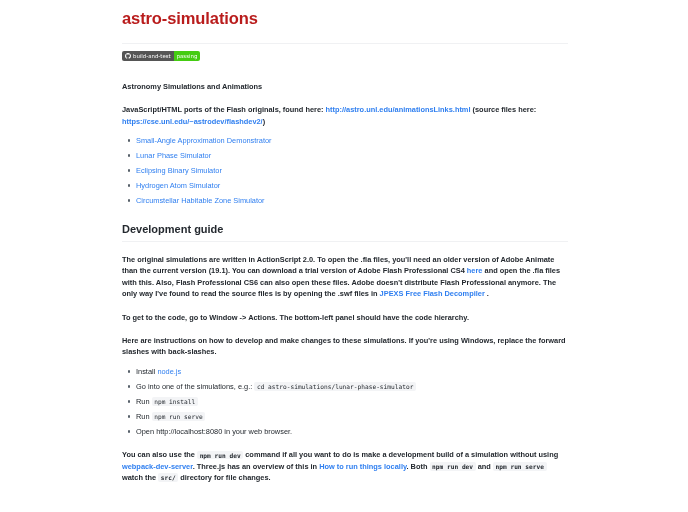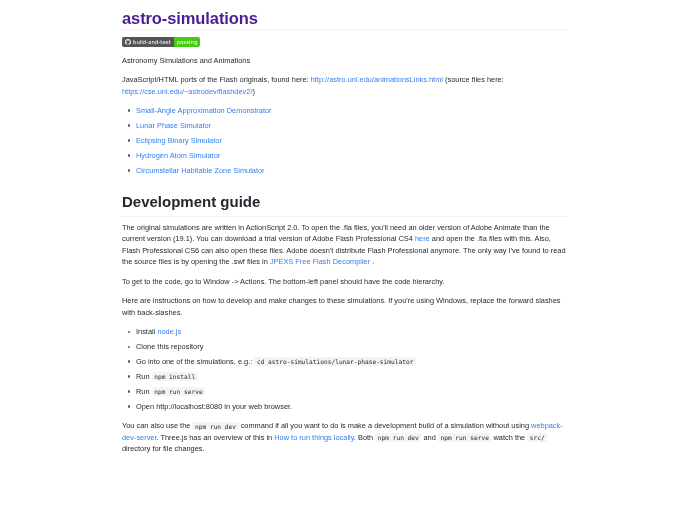--- a/index.html
+++ b/index.html
@@ -24,29 +24,29 @@
   .readme {
     position: absolute;
     left: 122px;
     top: 8px;
     width: 446px;
   }
 
   h1.repo-title {
     font-size: 16.5px;
     font-weight: 700;
-    color: #4c1d95;
+    color: #b91c1c;
     margin: 0 0 5px 0;
-    padding-bottom: 0;
+    padding-bottom: 14px;
     border-bottom: 1px solid #f0f1f3;
     letter-spacing: -0.1px;
     line-height: 1.25;
   }
   h2.section-title {
-    font-size: 15px;
+    font-size: 11px;
     font-weight: 700;
     color: #24292f;
     margin: 16px 0 5px 0;
     padding-bottom: 4px;
     border-bottom: 1px solid #f0f1f3;
     line-height: 1.3;
   }
 
   .badge {
     display: inline-flex;
@@ -78,22 +78,23 @@
     white-space: nowrap;
   }
   .badge .gh-mark {
     width: 6px; height: 6px;
     display: inline-block;
     flex: 0 0 auto;
   }
   .badge .gh-mark svg { display: block; width: 6px; height: 6px; }
 
   p.para {
-    margin: 0 0 8px 0;
+    margin: 12px 0 8px 0;
     color: #24292f;
+    font-weight: bold;
   }
   p.para:last-child { margin-bottom: 0; }
 
   a.link {
     color: #2f7ff0;
     text-decoration: none;
     text-align: center;
   }
 
   ul.bullets {
@@ -163,21 +164,20 @@
     <h2 class="section-title">Development guide</h2>
 
     <p class="para"><span>The original simulations are written in ActionScript 2.0. To open the .fla files, you'll need an older version of Adobe Animate than the current version (19.1). You can download a trial version of Adobe Flash Professional CS4 </span><a class="link" href="#">here</a><span> and open the .fla files with this. Also, Flash Professional CS6 can also open these files. Adobe doesn't distribute Flash Professional anymore. The only way I've found to read the source files is by opening the .swf files in </span><a class="link" href="#">JPEXS Free Flash Decompiler</a><span> .</span></p>
 
     <p class="para">To get to the code, go to Window -&gt; Actions. The bottom-left panel should have the code hierarchy.</p>
 
     <p class="para">Here are instructions on how to develop and make changes to these simulations. If you're using Windows, replace the forward slashes with back-slashes.</p>
 
     <ul class="bullets">
       <li><span>Install </span><a class="link" href="#">node.js</a></li>
-      <li>Clone this repository</li>
       <li><span>Go into one of the simulations, e.g.: </span><code class="mono">cd astro-simulations/lunar-phase-simulator</code></li>
       <li><span>Run </span><code class="mono">npm install</code></li>
       <li><span>Run </span><code class="mono">npm run serve</code></li>
       <li>Open http://localhost:8080 in your web browser.</li>
     </ul>
 
     <p class="para"><span>You can also use the </span><code class="mono">npm run dev</code><span> command if all you want to do is make a development build of a simulation without using </span><a class="link" href="#">webpack-dev-server</a><span>. Three.js has an overview of this in </span><a class="link" href="#">How to run things locally</a><span>. Both </span><code class="mono">npm run dev</code><span> and </span><code class="mono">npm run serve</code><span> watch the </span><code class="mono">src/</code><span> directory for file changes.</span></p>
 
     
 

